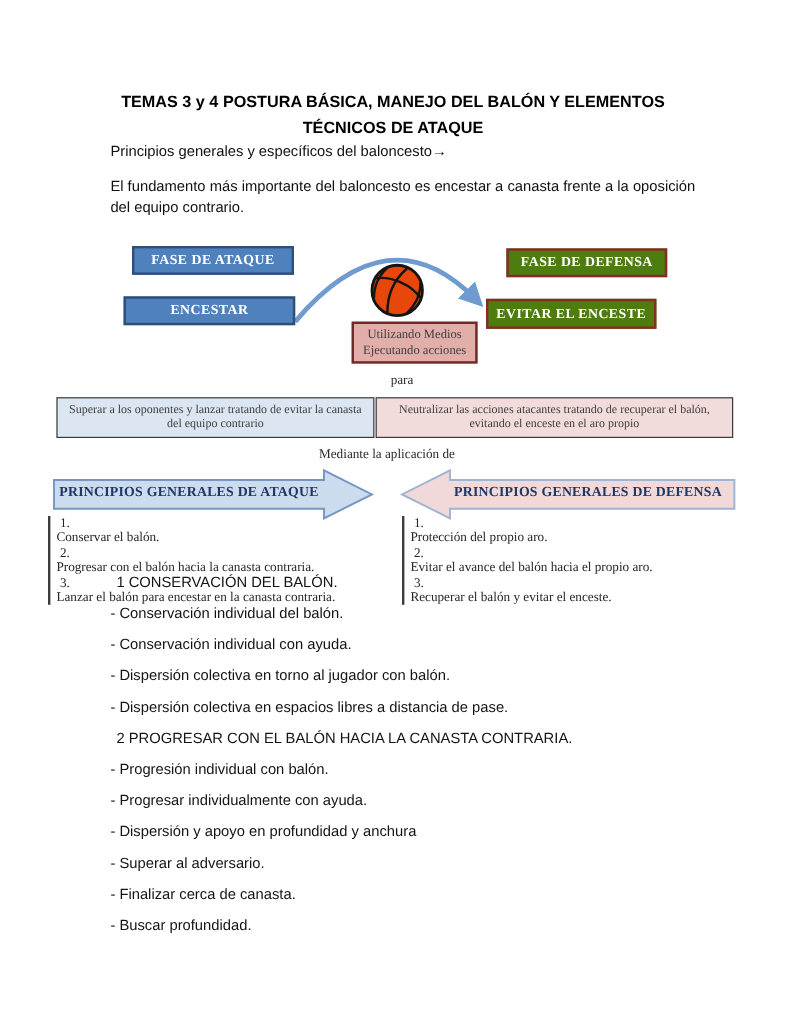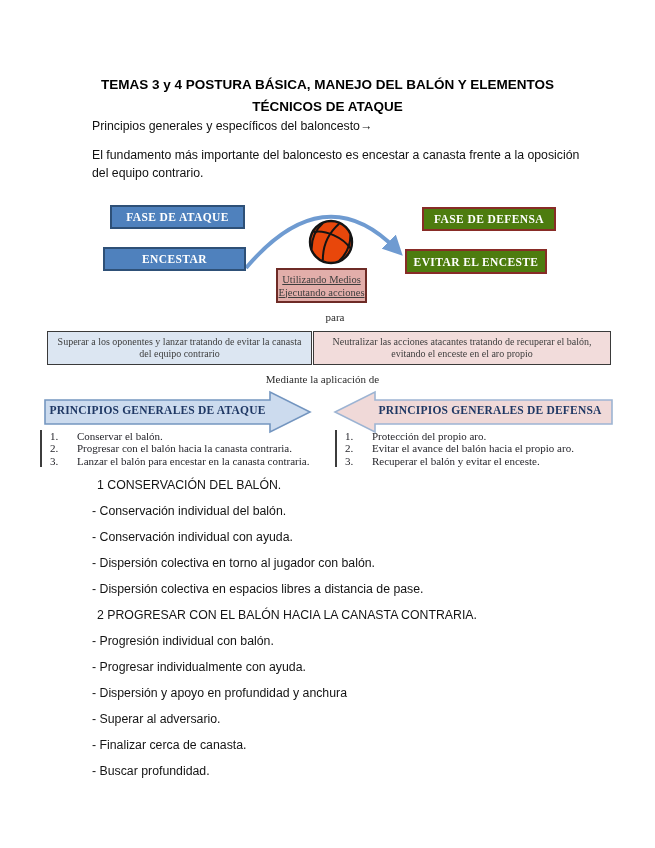--- a/index.html
+++ b/index.html
@@ -23,21 +23,21 @@
             padding:2px 5px;box-sizing:border-box;}
   .goal-blue{background:#dce6f2;border:1.5px solid #3a3a3a;}
   .goal-pink{background:#f2dcdb;border:1.5px solid #3a3a3a;}
   .dlabel{position:absolute;font-family:"Liberation Serif",serif;color:#2b2b2b;
           font-size:11px;text-align:center;}
   .arrow-title{position:absolute;font-family:"Liberation Serif",serif;font-weight:bold;
                color:#1f3864;font-size:11.5px;text-align:center;letter-spacing:.2px;}
   .plist{position:absolute;border-left:2px solid #3c3c3c;padding-left:5px;
          font-family:"Liberation Serif",serif;font-size:11px;line-height:12.4px;color:#26262c;
          counter-reset:li;}
-  .plist .row{display:flex;counter-increment:li;}
+  .plist .row{display:flex;counter-increment:li;flex-direction:column;}
   .plist .num{flex:none;width:27px;padding-left:3px;}
   .plist .num::before{content:counter(li) ".";}
   .sections{position:absolute;left:92px;top:472px;width:540px;font-size:12.3px;color:#141414;}
   .sections .line{height:26px;line-height:26px;white-space:nowrap;}
   .sections .heading{padding-left:5px;}
 </style>
 </head>
 <body>
 
 <div class="page">
@@ -72,21 +72,21 @@
     <polygon points="45,400 270,400 270,392 310,412 270,432 270,424 45,424" fill="#ccdbee" stroke="#7496c0" stroke-width="1.6"></polygon>
 
     <polygon points="612,400 375,400 375,392 335,412 375,432 375,424 612,424" fill="#f0d9d8" stroke="#9db4d3" stroke-width="1.6"></polygon>
   </svg>
 
   <div class="phase-box blue-box" style="left:110px;top:205px;width:135px;height:24px;">FASE DE ATAQUE</div>
   <div class="phase-box blue-box" style="left:103px;top:247px;width:143px;height:24px;">ENCESTAR</div>
   <div class="phase-box red-box" style="left:422px;top:207px;width:134px;height:24px;">FASE DE DEFENSA</div>
   <div class="phase-box red-box" style="left:405px;top:249px;width:142px;height:25px;">EVITAR EL ENCESTE</div>
 
-  <div class="means-box" style="left:276px;top:268px;width:91px;height:35px;text-decoration:underline;">
+  <div class="means-box" style="left:293px;top:268px;width:105px;height:35px;">
     <div>Utilizando Medios</div>
     <div>Ejecutando acciones</div>
   </div>
 
   <div class="dlabel" style="left:300px;top:311px;width:70px;">para</div>
 
   <div class="goal-box goal-blue" style="left:47px;top:331px;width:265px;height:34px;">Superar a los oponentes y lanzar tratando de evitar la canasta del equipo contrario</div>
   <div class="goal-box goal-pink" style="left:313px;top:331px;width:298px;height:34px;">Neutralizar las acciones atacantes tratando de recuperar el balón, evitando el enceste en el aro propio</div>
 
   <div class="dlabel" style="left:230px;top:373px;width:185px;">Mediante la aplicación  de</div>

